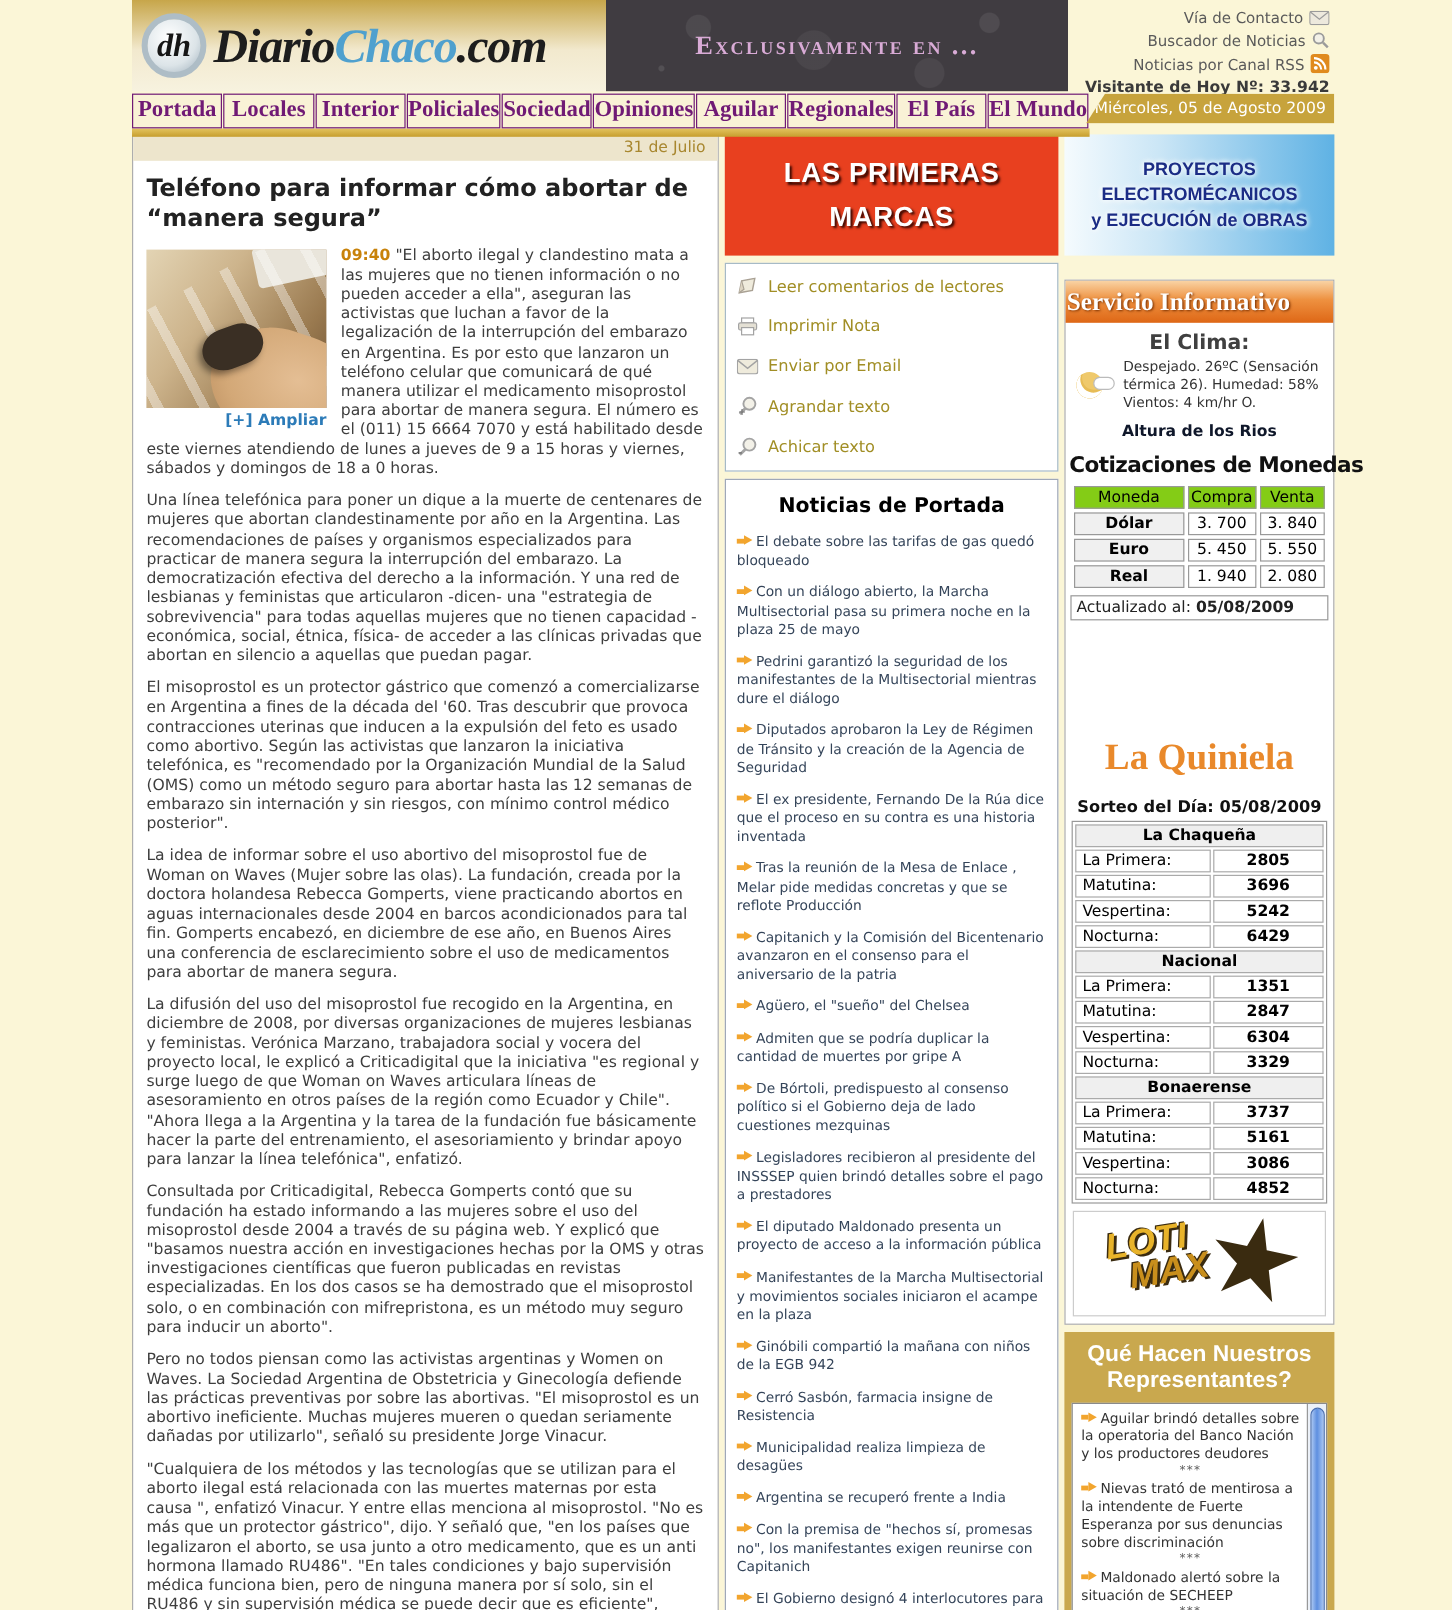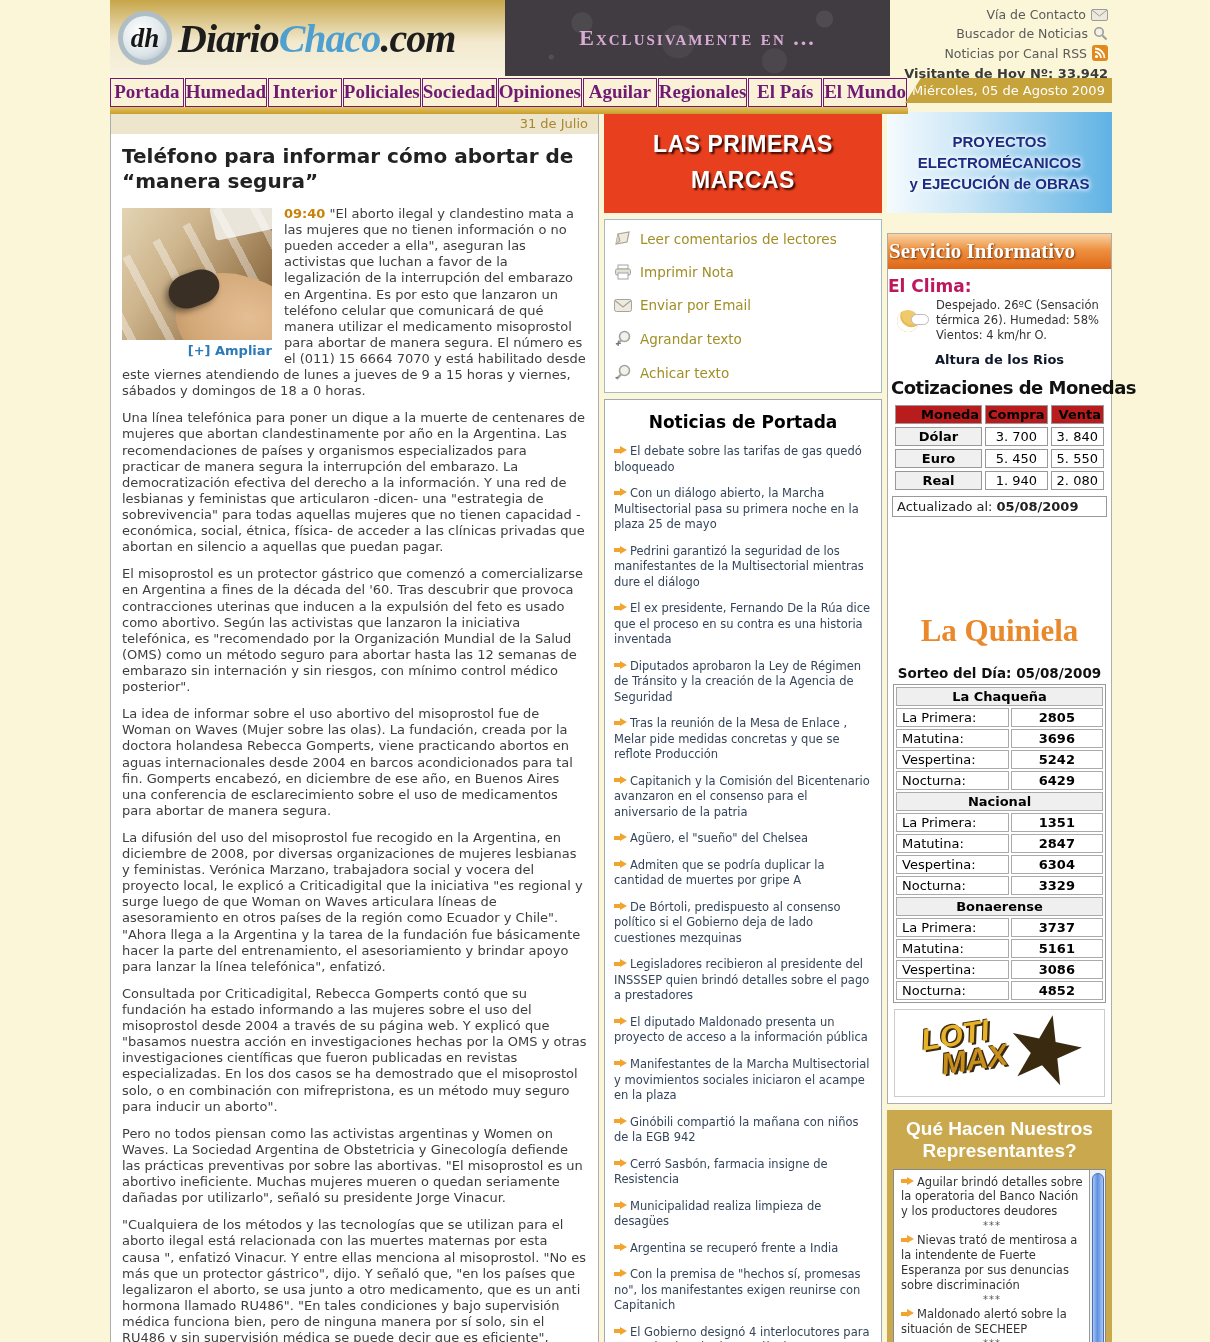--- a/index.html
+++ b/index.html
@@ -132,32 +132,32 @@
     text-shadow:0 0 4px #FFF, 0 0 6px #FFF; cursor:pointer;
     font-family:"Liberation Sans", sans-serif;
   }
   .right-main { margin-top:20px; background:#FFF; border:1px solid #ADADAD; }
   .servicio {
     height:35px; background:linear-gradient(180deg,#F9D3A4 0%,#EE9140 45%,#DE6716 100%);
     color:#FFF; font-family:"Liberation Serif", serif; font-weight:bold; font-size:21px;
     text-shadow:1px 1px 2px #7A3000; display:flex; align-items:center; padding-left:1px;
     white-space:nowrap; overflow:hidden;
   }
-  .clima-title { text-align:left; font-weight:bold; font-size:17px; color:#be185d; margin:7px 0 2px; }
+  .clima-title { text-align:center; font-weight:bold; font-size:17px; color:#404040; margin:7px 0 2px; }
   .clima-row { display:flex; gap:7px; padding:0 7px; font-size:11.5px; color:#333; line-height:1.3; align-items:center; }
   .moon { width:34px; height:32px; position:relative; flex:0 0 auto; }
   .moon .crescent { position:absolute; left:2px; top:6px; width:22px; height:22px; border-radius:50%;
     background:#EFC96B; box-shadow:inset 5px -3px 0 0 #FFF, inset 6px -4px 0 1px #E7BC55; transform:rotate(-25deg); }
   .moon .cloud { position:absolute; right:0; top:10px; width:18px; height:11px; border-radius:8px;
     background:#FFF; border:1px solid #BBB; }
   .altura { text-align:center; font-weight:bold; font-size:13px; color:#0f172a; margin:9px 0 10px; }
   .cotiz-title { font-weight:bold; font-size:18px; color:#111; padding:0 3px; margin-bottom:4px; letter-spacing:-.5px; white-space:nowrap; }
   table.cur { width:calc(100% - 8px); margin:0 auto; border-collapse:separate; border-spacing:3px; }
   table.cur td { border:1px solid #999; font-size:13px; text-align:center; padding:1px 2px; background:#FFF; }
-  table.cur td.h { background:#b91c1c; font-weight:bold;text-align:right; }
+  table.cur td.h { background:#84cc16; font-weight:normal; }
   table.cur td.l { background:#F0F0F0; font-weight:bold; }
   .updated { border:1px solid #999; margin:3px 4px 8px; padding:2px 4px; font-size:13px; color:#222; }
   .updated b { font-weight:bold; }
   .spacer { height:84px; }
   .quiniela-title { text-align:center; font-family:"Liberation Serif", serif; font-weight:bold;
     font-size:31px; color:#E9892B; margin:4px 0 16px; }
   .sorteo { text-align:center; font-weight:bold; font-size:13.5px; color:#111; margin-bottom:3px; }
   table.qt { width:calc(100% - 10px); margin:0 auto 4px; border-collapse:separate; border-spacing:2px; border:1px solid #999; }
   table.qt td { border:1px solid #AAA; font-size:13px; padding:1px 5px; background:#FFF; }
   table.qt .qhead td { background:#EFEFEF; font-weight:bold; text-align:center; }
@@ -219,21 +219,21 @@
           </svg>
       </div>
       <div class="visitors">Visitante de Hoy Nº: 33.942</div>
     </div>
   </div>
 
   <div class="nav">
     <div class="tabs">
 
     <a class="tab">Portada</a>
-        <a class="tab">Humedad</a>
+        <a class="tab">Locales</a>
         <a class="tab">Interior</a>
         <a class="tab">Policiales</a>
         <a class="tab">Sociedad</a>
         <a class="tab">Opiniones</a>
         <a class="tab">Aguilar</a>
         <a class="tab">Regionales</a>
         <a class="tab">El País</a>
         <a class="tab">El Mundo</a>
       </div>
     <div class="goldbar"></div>
@@ -320,23 +320,23 @@
       <div class="news">
         <h2>Noticias de Portada</h2>
         <div class="news-list">
 
             <div class="news-item"><span class="arrow"></span><span>El debate sobre las tarifas de gas quedó bloqueado</span></div>
 
             <div class="news-item"><span class="arrow"></span><span>Con un diálogo abierto, la Marcha Multisectorial pasa su primera noche en la plaza 25 de mayo</span></div>
 
             <div class="news-item"><span class="arrow"></span><span>Pedrini garantizó la seguridad de los manifestantes de la Multisectorial mientras dure el diálogo</span></div>
 
+            <div class="news-item"><span class="arrow"></span><span>Diputados aprobaron la Ley de Régimen de Tránsito y la creación de la Agencia de Seguridad</span></div>
+
             <div class="news-item"><span class="arrow"></span><span>El ex presidente, Fernando De la Rúa dice que el proceso en su contra es una historia inventada</span></div>
-
-            <div class="news-item"><span class="arrow"></span><span>Diputados aprobaron la Ley de Régimen de Tránsito y la creación de la Agencia de Seguridad</span></div>
 
             <div class="news-item"><span class="arrow"></span><span>Tras la reunión de la Mesa de Enlace , Melar pide medidas concretas y que se reflote Producción</span></div>
 
             <div class="news-item"><span class="arrow"></span><span>Capitanich y la Comisión del Bicentenario avanzaron en el consenso para el aniversario de la patria</span></div>
 
             <div class="news-item"><span class="arrow"></span><span>Agüero, el "sueño" del Chelsea</span></div>
 
             <div class="news-item"><span class="arrow"></span><span>Admiten que se podría duplicar la cantidad de muertes por gripe A</span></div>
 
             <div class="news-item"><span class="arrow"></span><span>De Bórtoli, predispuesto al consenso político si el Gobierno deja de lado cuestiones mezquinas</span></div>

